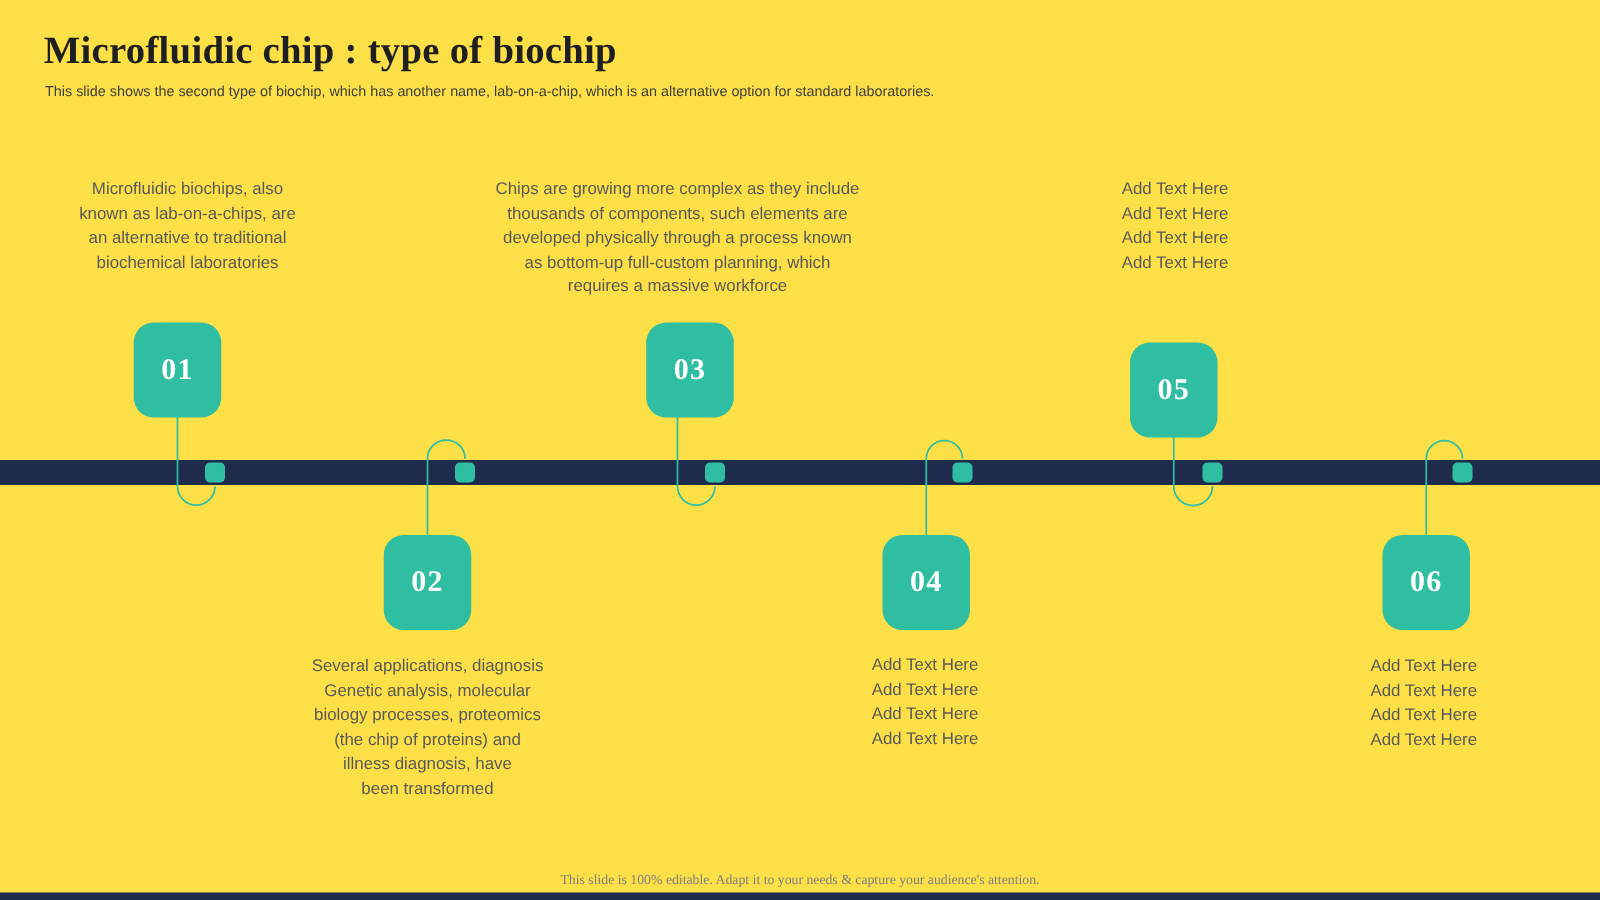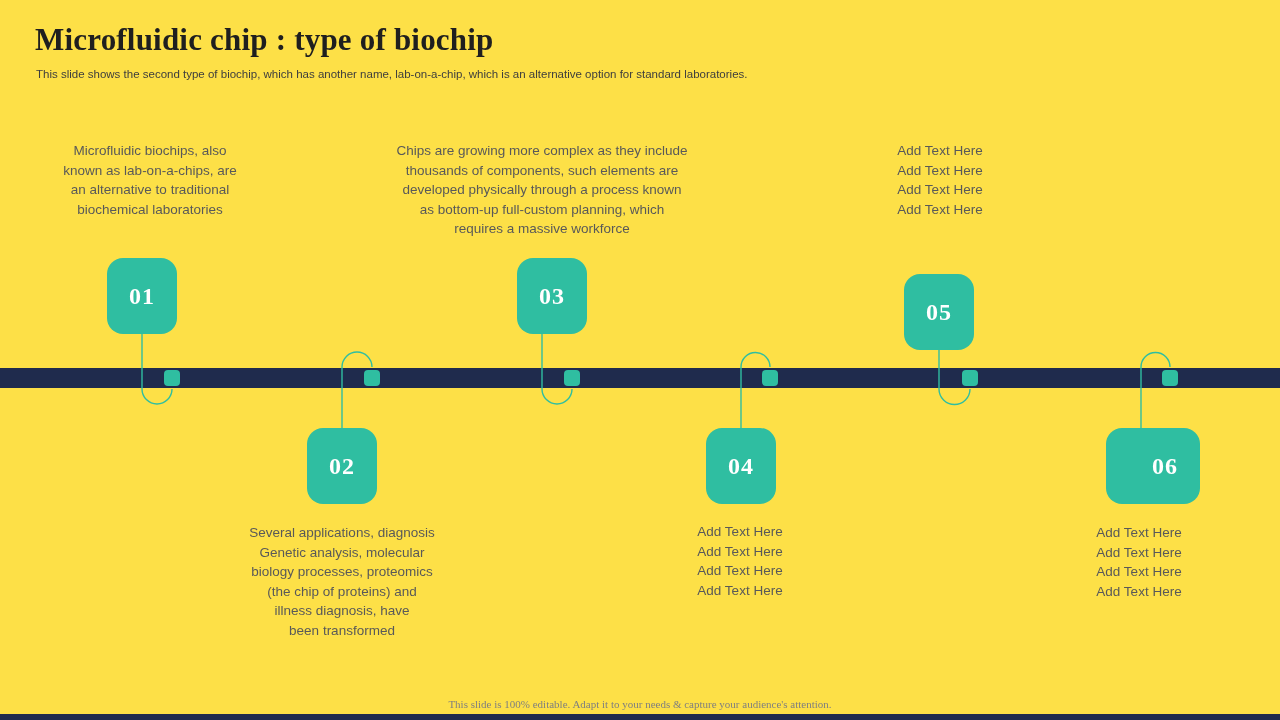--- a/index.html
+++ b/index.html
@@ -31,21 +31,21 @@
     background:var(--teal,#2fbea1);
     display:flex;align-items:center;justify-content:center;
     color:#ffffff;font-family:"Liberation Serif",serif;font-weight:700;
     font-size:24px;letter-spacing:1px;
   }
   .i1{left:107px;top:258px;}
   .i3{left:517px;top:258px;}
   .i5{left:904px;top:274px;}
   .i2{left:307px;top:428px;}
   .i4{left:706px;top:428px;}
-  .i6{left:1106px;top:428px;padding-left:24px;}
+  .i6{left:1106px;top:428px;}
   .bar{
     position:absolute;left:0;top:368px;width:1280px;height:20px;
     background:var(--navy,#1f2b4d);
   }
   .connectors{position:absolute;left:0;top:0;width:1280px;height:720px;pointer-events:none;}
   .connectors path{fill:none;stroke:var(--teal,#2fbea1);stroke-width:1.4;}
   .sq{
     position:absolute;top:370px;width:16px;height:16px;border-radius:4px;
     background:var(--teal,#2fbea1);
   }

